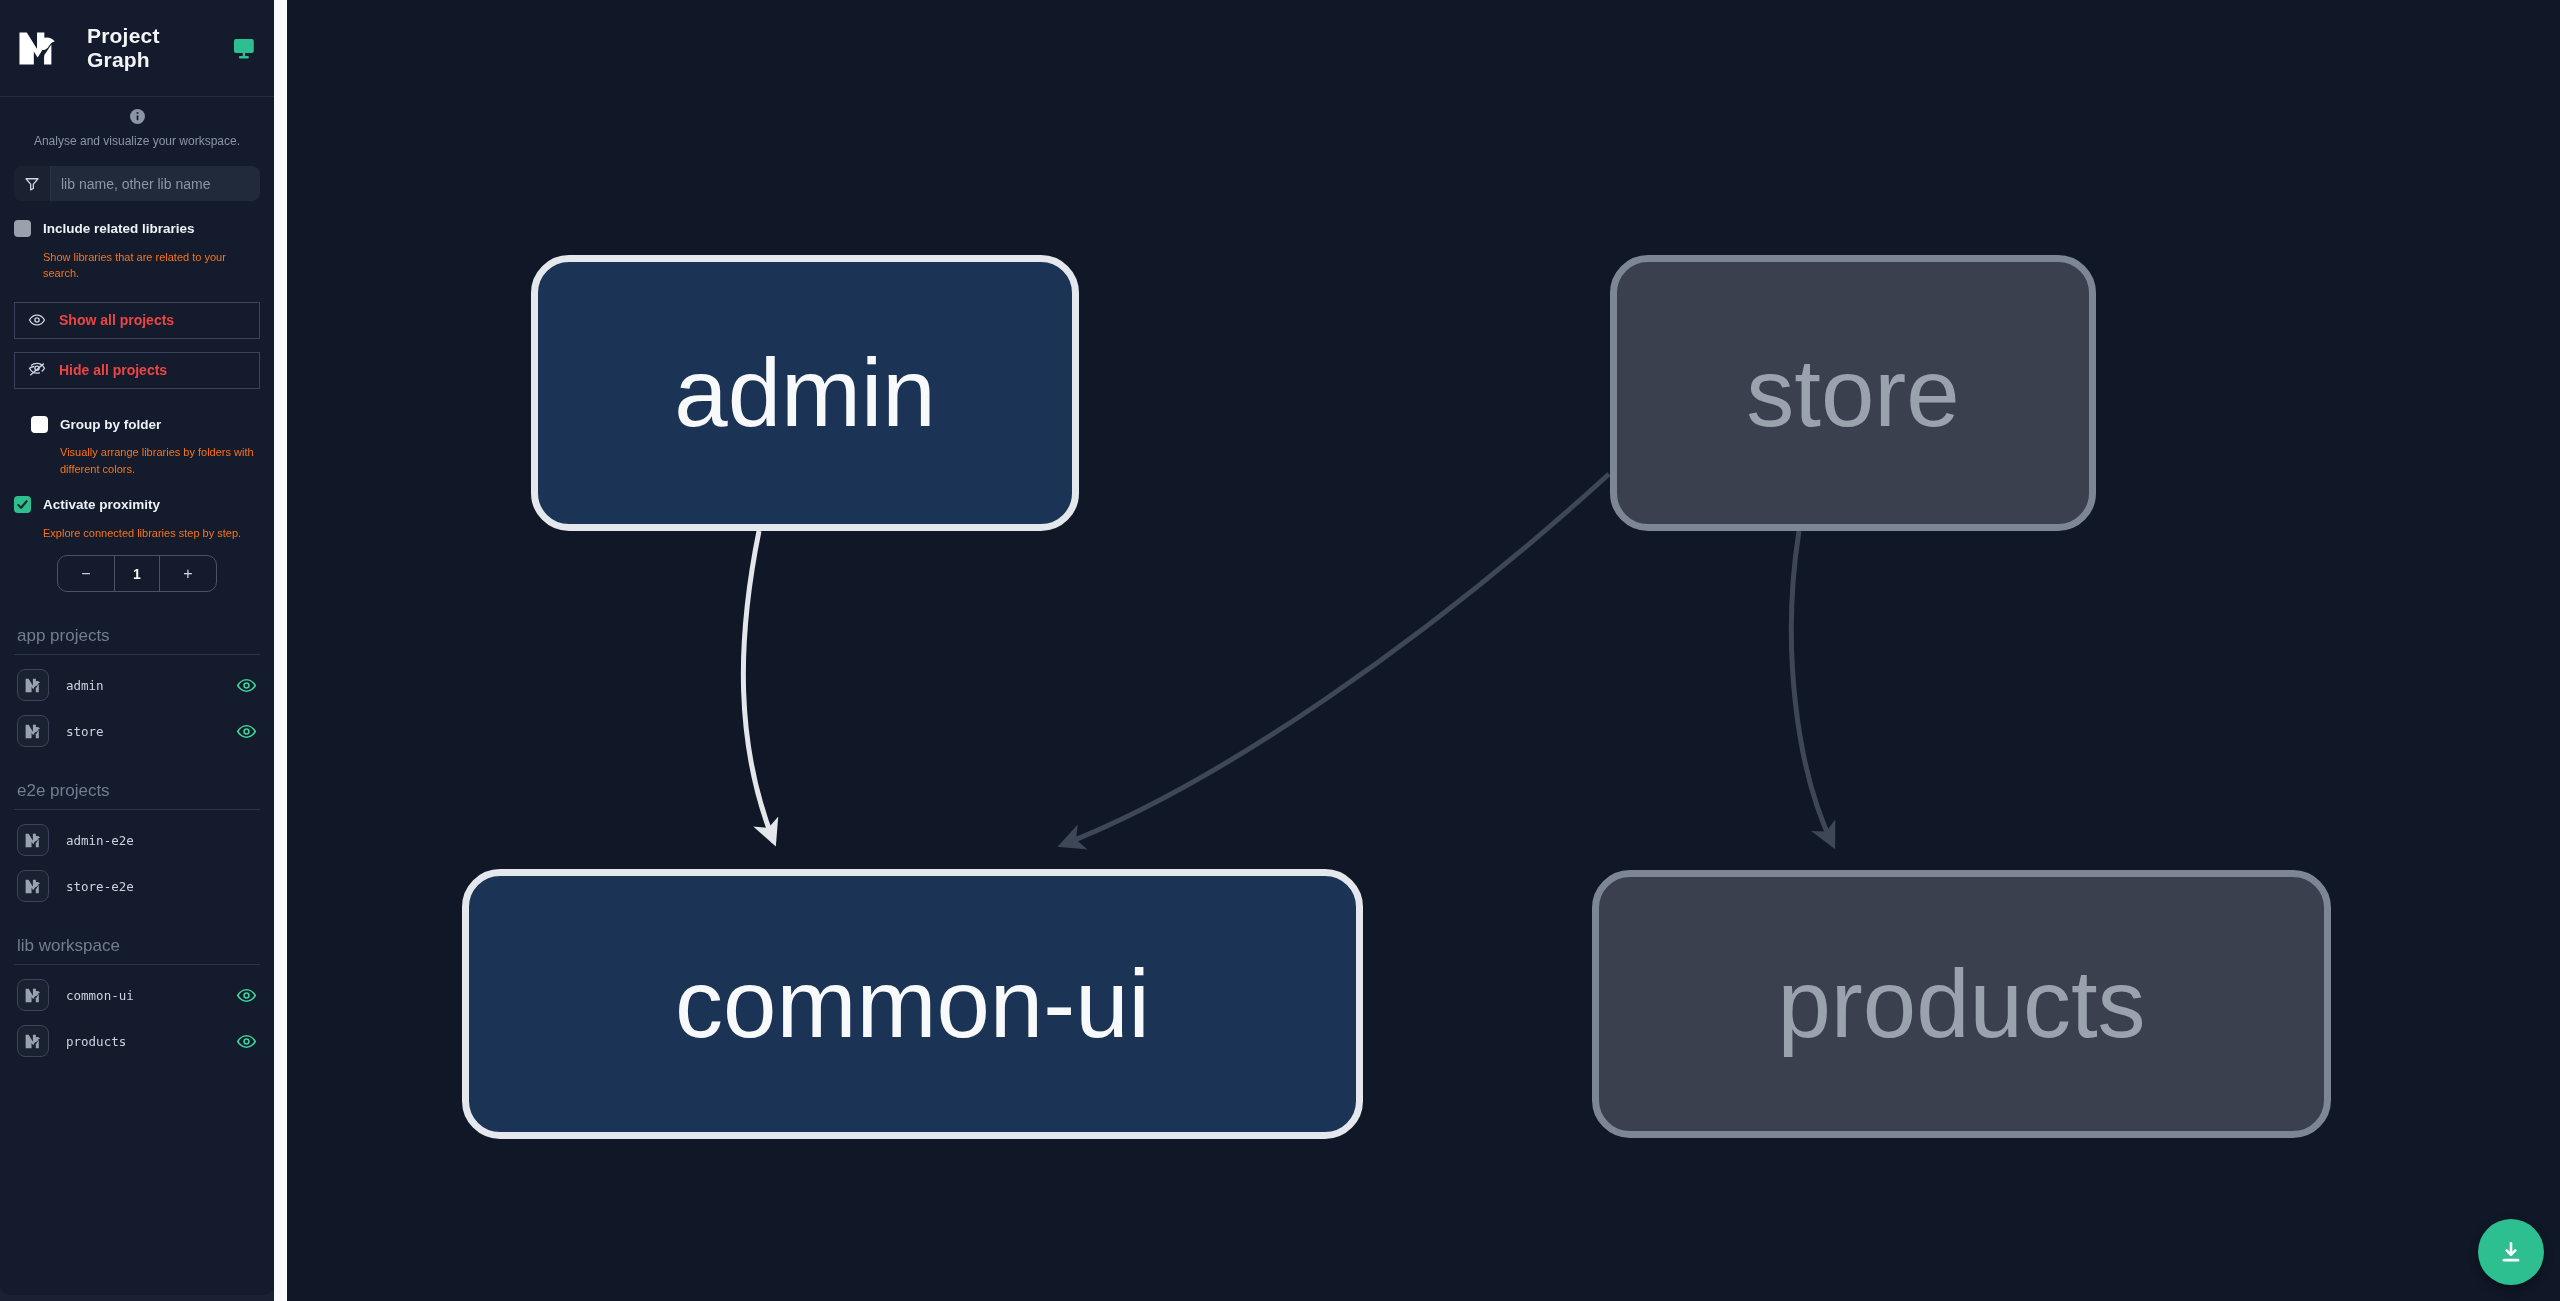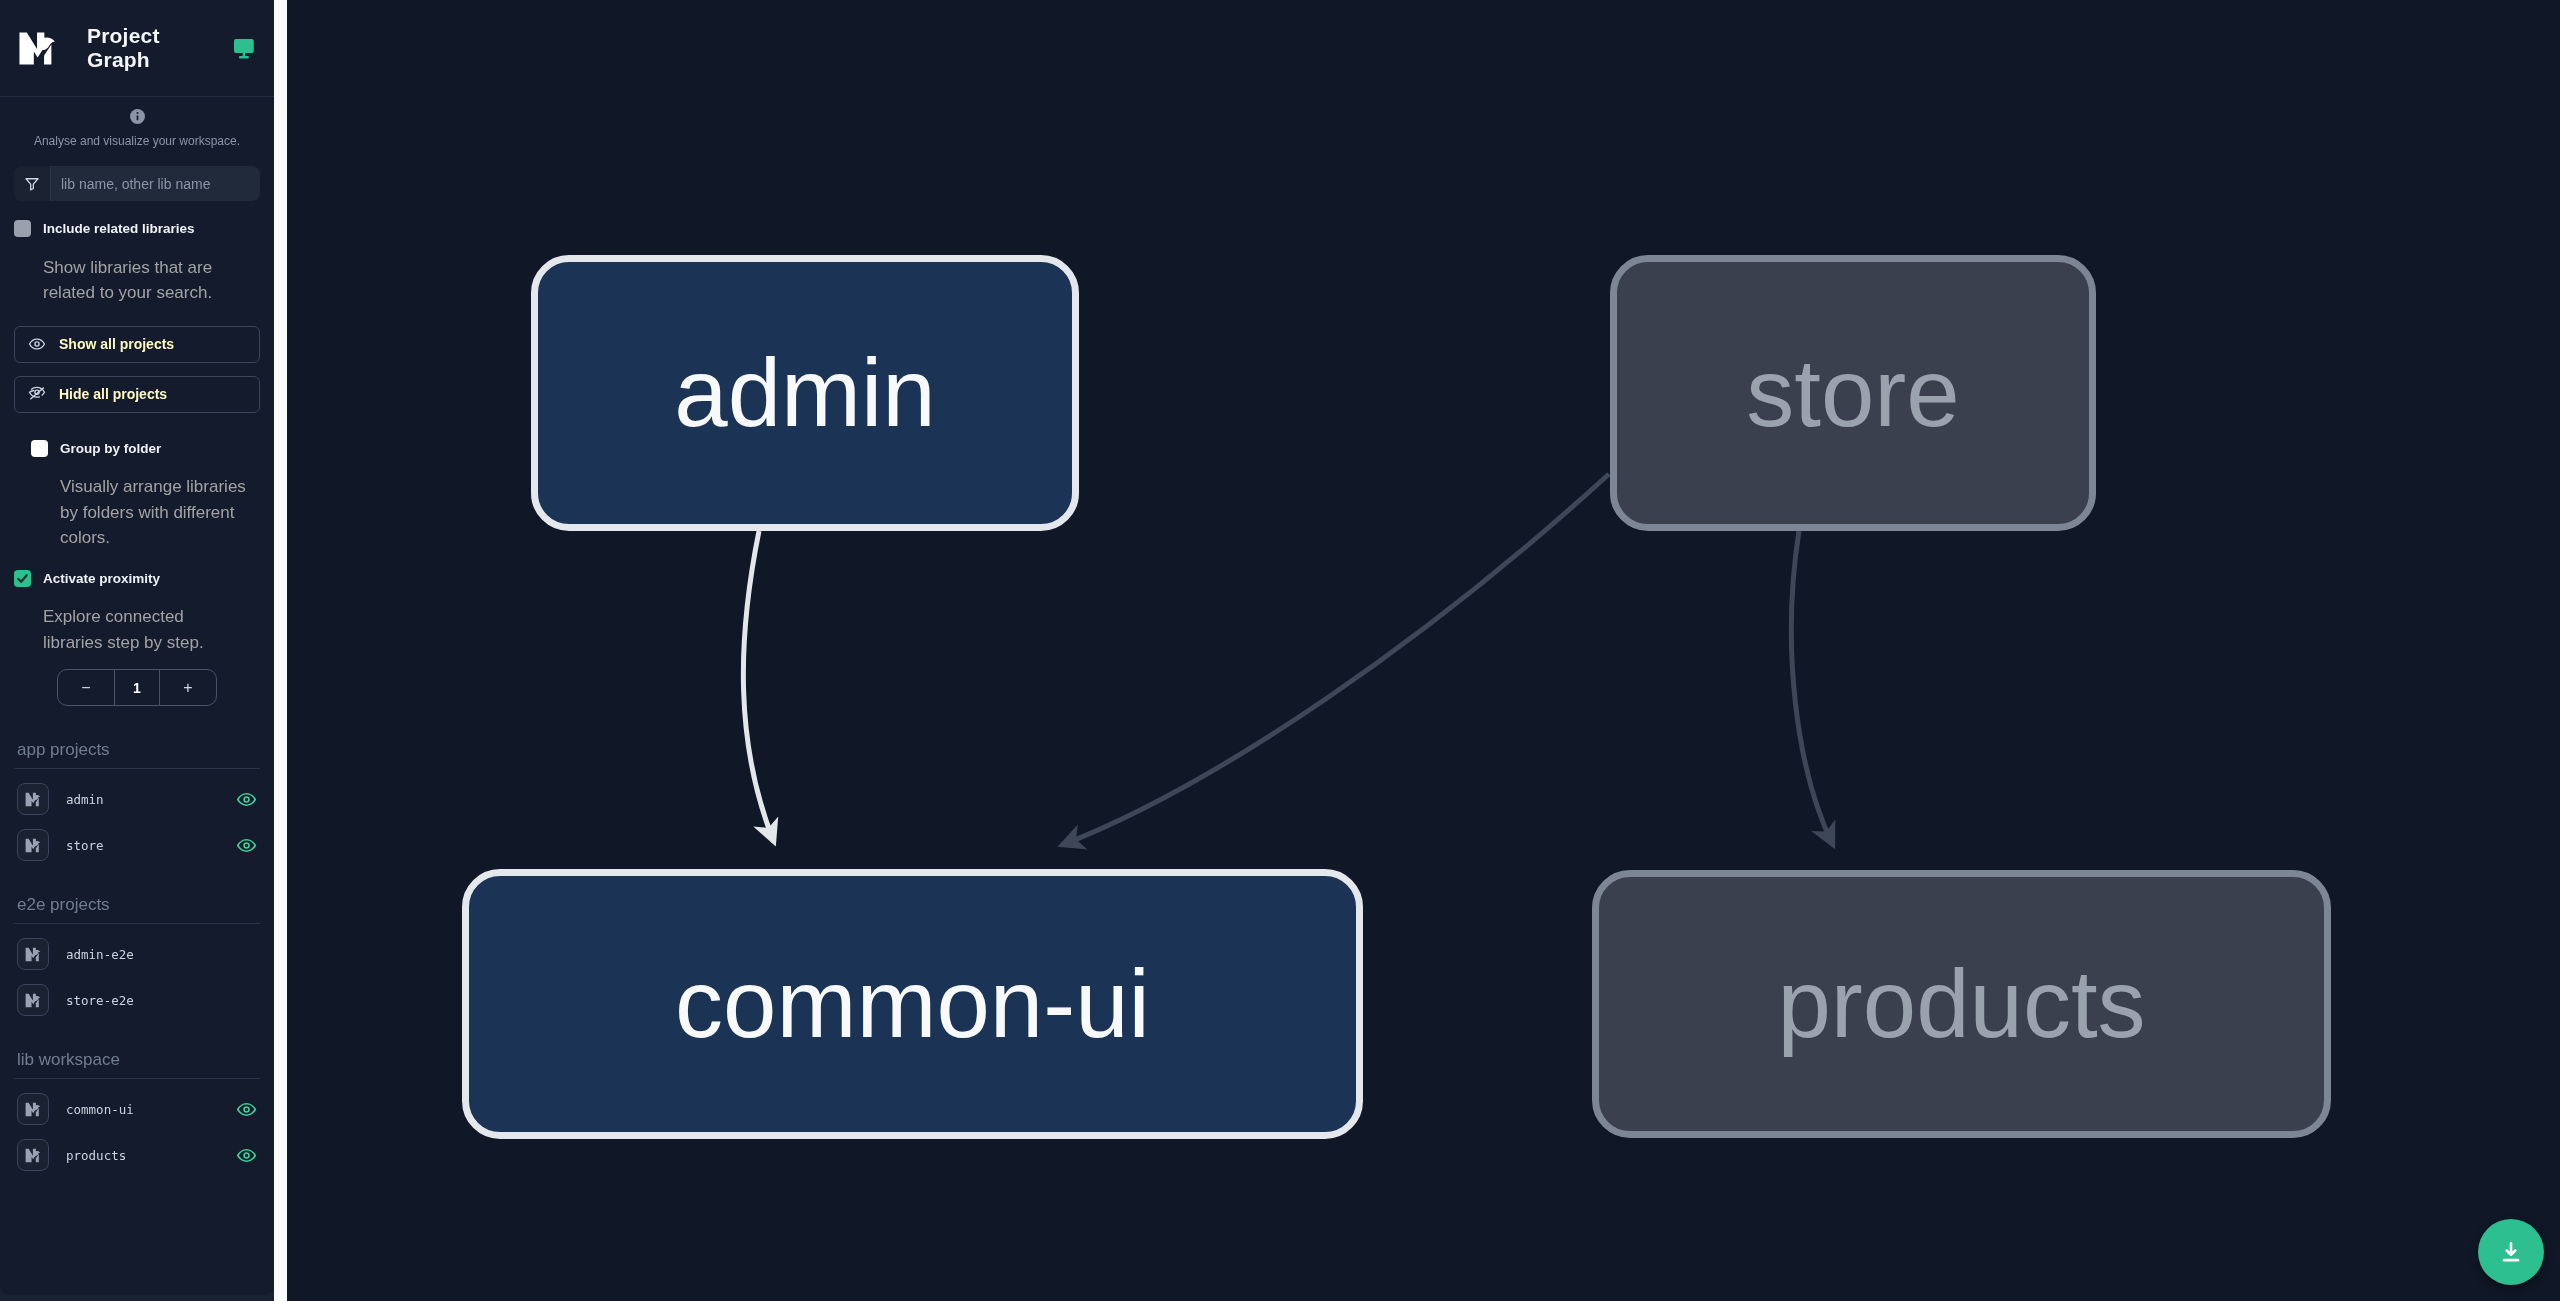--- a/index.html
+++ b/index.html
@@ -51,27 +51,27 @@
   .toggle{display:flex;gap:12px;padding:0 14px;margin-top:18px;}
   .checkbox{
     width:17px;height:17px;border-radius:4px;flex:none;margin-top:1px;
     display:flex;align-items:center;justify-content:center;
   }
   .checkbox.gray{background:#9aa1ac;}
   .checkbox.white{background:#ffffff;}
   .checkbox.green{background:#2ebf91;}
   .checkbox svg{width:13px;height:13px;}
   .toggle-label{font-size:13.5px;font-weight:bold;color:#eef1f5;line-height:1.45;}
-  .toggle-desc{font-size:17px;color:#a3a3a3;line-height:1.5;margin-top:16px;max-width:200px;}
+  .toggle-desc{font-size:11px;color:#f97316;line-height:1.5;margin-top:10px;max-width:200px;}
 
   .sb-button{
     margin:13px 14px 0 14px;height:37px;flex:none;
     display:flex;align-items:center;gap:13px;padding:0 13px;
-    background:transparent;border:1px solid #3a445a;border-radius:6px;
-    color:#fef9c3;font-size:14px;font-weight:bold;cursor:pointer;
+    background:transparent;border:1px solid #3a445a;border-radius:0;
+    color:#ef4444;font-size:14px;font-weight:bold;cursor:pointer;
     font-family:"Liberation Sans",sans-serif;
   }
   .sb-button svg{width:18px;height:18px;flex:none;}
 
   .stepper{
     margin:14px auto 0 auto;display:flex;width:160px;height:37px;flex:none;
     border:1px solid #4a5368;border-radius:10px;overflow:hidden;box-sizing:border-box;
   }
   .stepper button{
     flex:1;background:transparent;border:none;color:#d3d9e3;font-size:16px;

